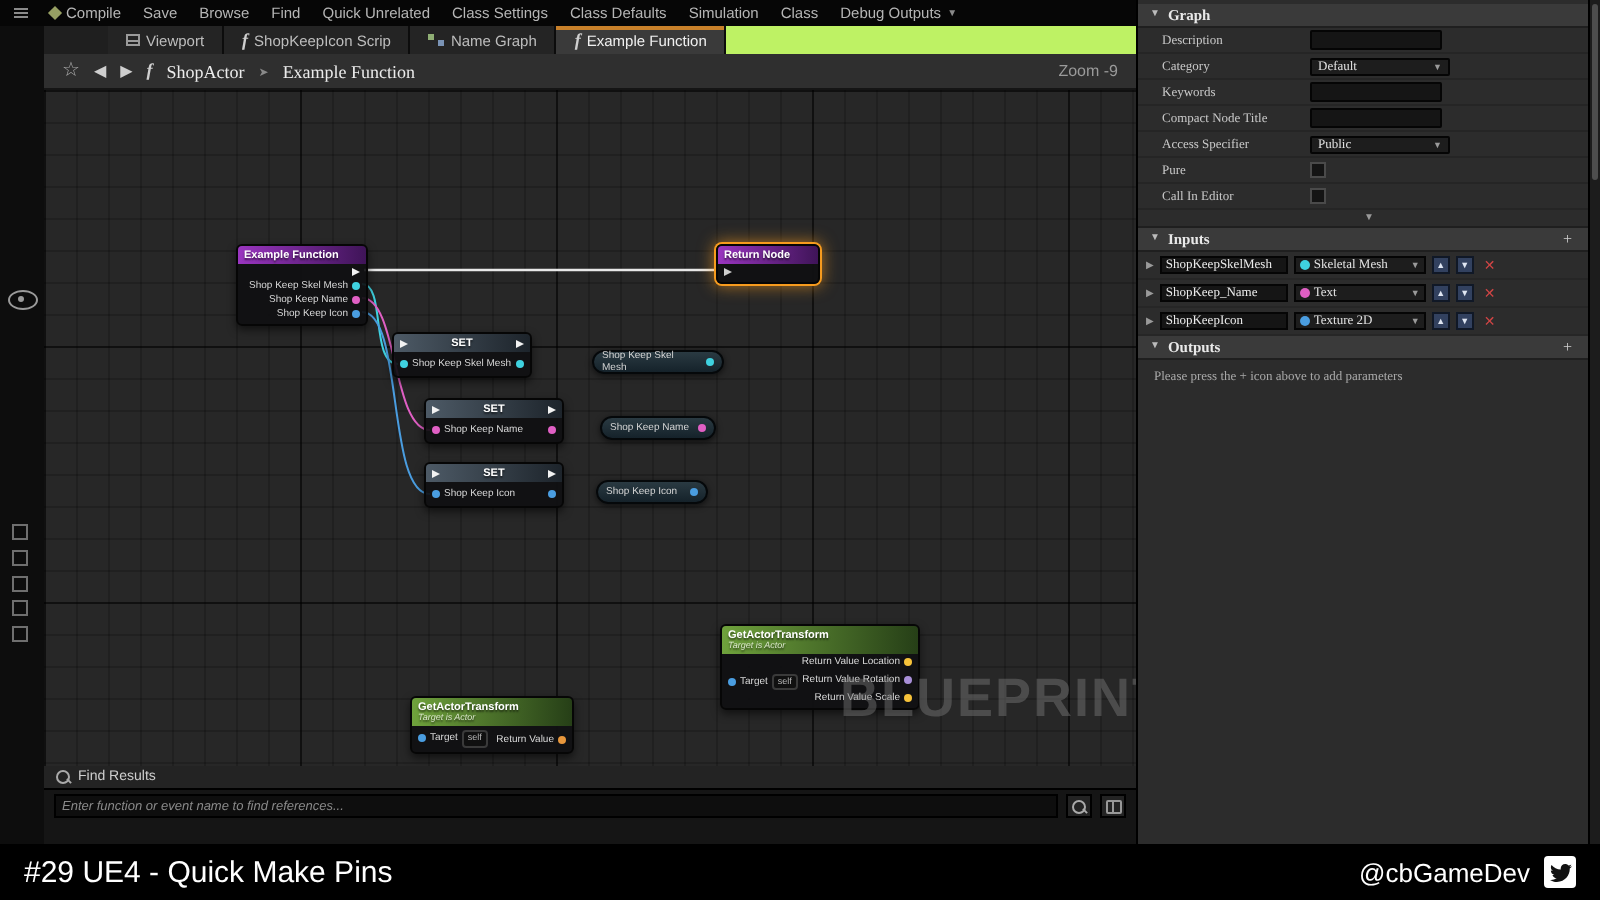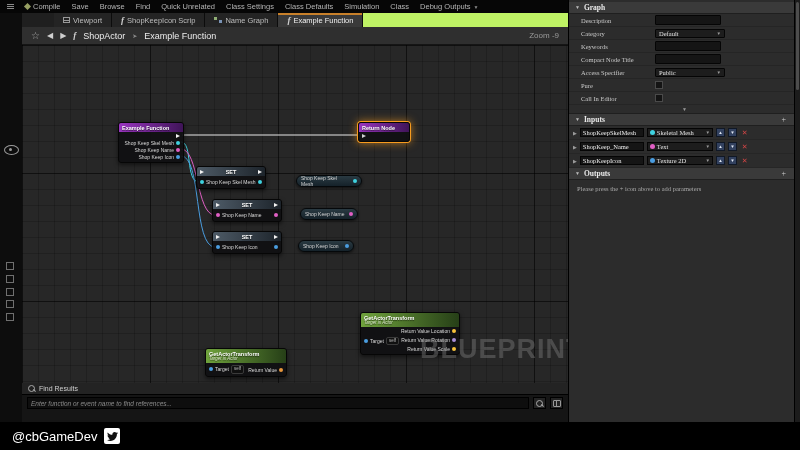--- a/index.html
+++ b/index.html
@@ -26,21 +26,21 @@
   .graph-ico::before,.graph-ico::after{content:"";position:absolute;width:3px;height:3px;background:#8fae74;}
   .graph-ico::before{left:0;top:0;}.graph-ico::after{right:0;bottom:0;background:#7a93b5;}
   .f-ico{font-family:"Liberation Serif",serif;font-style:italic;font-weight:bold;color:#cfcfcf;font-size:9px;line-height:1;}
 
   
   .crumbbar{position:absolute;left:22px;top:27px;width:546px;height:18px;background:#2f2f2f;
             display:flex;align-items:center;gap:7px;padding:0 9px;box-sizing:border-box;
             border-bottom:1px solid #151515;}
   .crumb-star{color:#a8a8a8;font-size:10px;line-height:1;}
   .nav-ar{color:#cfcfcf;font-size:8px;line-height:1;}
-  .crumb-txt{font-size:9px;color:#ececec;}
+  .crumb-txt{font-size:9px;color:#ececec;font-family:Liberation Serif, serif;}
   .crumb-sep{font-size:6px;color:#8a8a8a;}
   .zoom-label{margin-left:auto;font-size:8px;color:#9a9a9a;}
 
   
   .graph{position:absolute;left:22px;top:45px;width:546px;height:338px;background-color:#272727;
     background-image:
       linear-gradient(rgba(0,0,0,.5) 1px,transparent 1px),
       linear-gradient(90deg,rgba(0,0,0,.5) 1px,transparent 1px),
       linear-gradient(rgba(0,0,0,.18) 1px,transparent 1px),
       linear-gradient(90deg,rgba(0,0,0,.18) 1px,transparent 1px);
@@ -441,20 +441,21 @@
         <span class="plus">+</span>
       </div>
       <div class="hint">Please press the + icon above to add parameters</div>
     </div>
     <div class="vscroll">
         <div class="vthumb"></div>
       </div>
   </div>
 
   <div class="caption">
+    <span class="cap-left">#29 UE4 - Quick Make Pins</span>
     <span class="cap-right">
       <span>@cbGameDev</span>
       <span class="tw">
         <svg width="11" height="11" viewBox="0 0 24 24">
             <path fill="#111" d="M23.954 4.569c-.885.389-1.83.654-2.825.775 1.014-.611 1.794-1.574 2.163-2.723-.951.555-2.005.959-3.127 1.184-.896-.959-2.173-1.559-3.591-1.559-2.717 0-4.92 2.203-4.92 4.917 0 .39.045.765.127 1.124C7.691 8.094 4.066 6.13 1.64 3.161c-.427.722-.666 1.561-.666 2.475 0 1.71.87 3.213 2.188 4.096-.807-.026-1.566-.248-2.228-.616v.061c0 2.385 1.693 4.374 3.946 4.827-.413.111-.849.171-1.296.171-.314 0-.615-.03-.916-.086.631 1.953 2.445 3.377 4.604 3.417-1.68 1.319-3.809 2.105-6.102 2.105-.39 0-.779-.023-1.17-.067 2.189 1.394 4.768 2.209 7.557 2.209 9.054 0 13.999-7.496 13.999-13.986 0-.209 0-.42-.015-.63.961-.689 1.8-1.56 2.46-2.548z"></path>
           </svg>
       </span>
     </span>
   </div>
 

